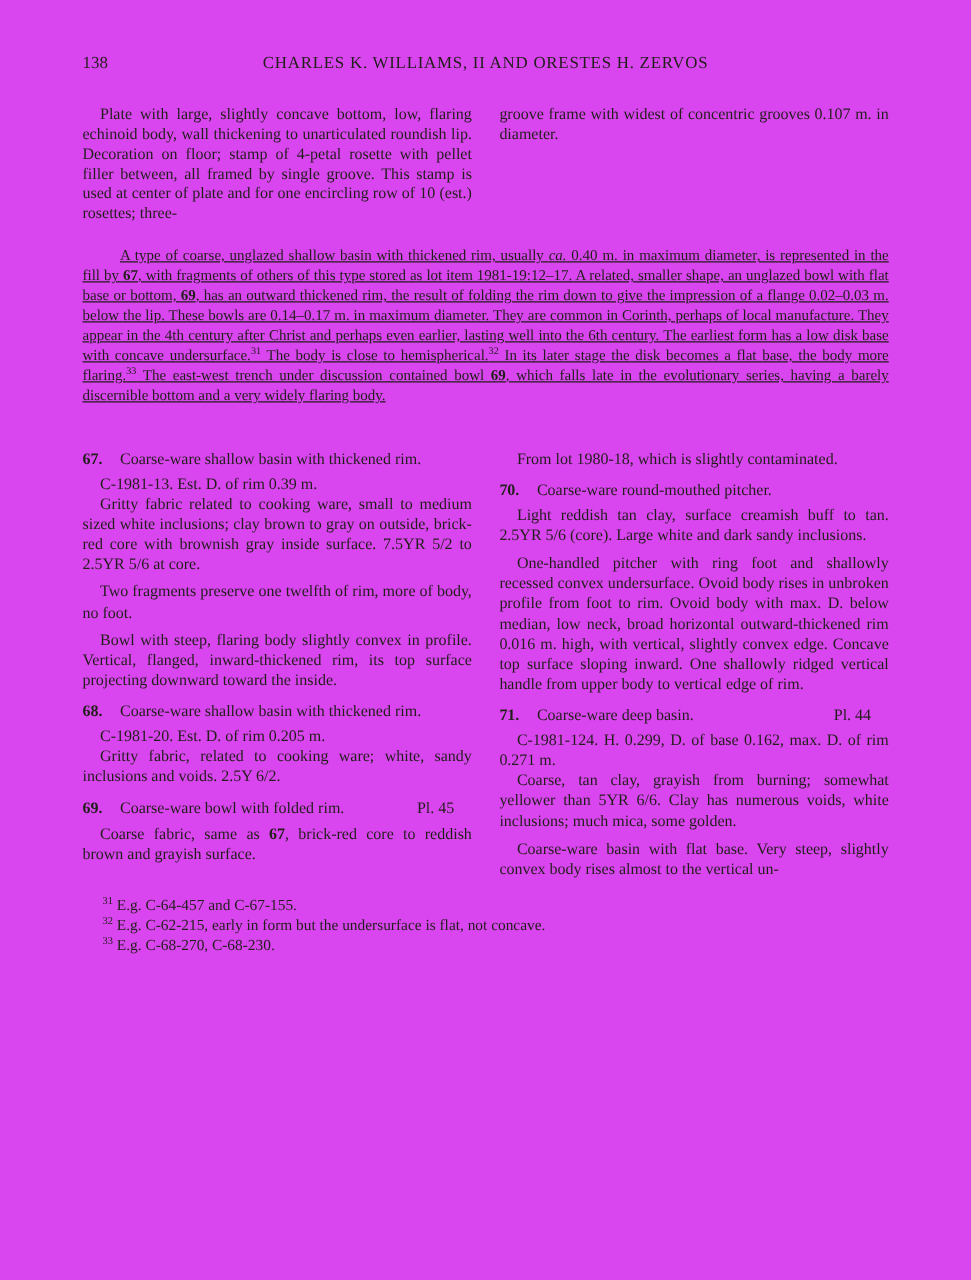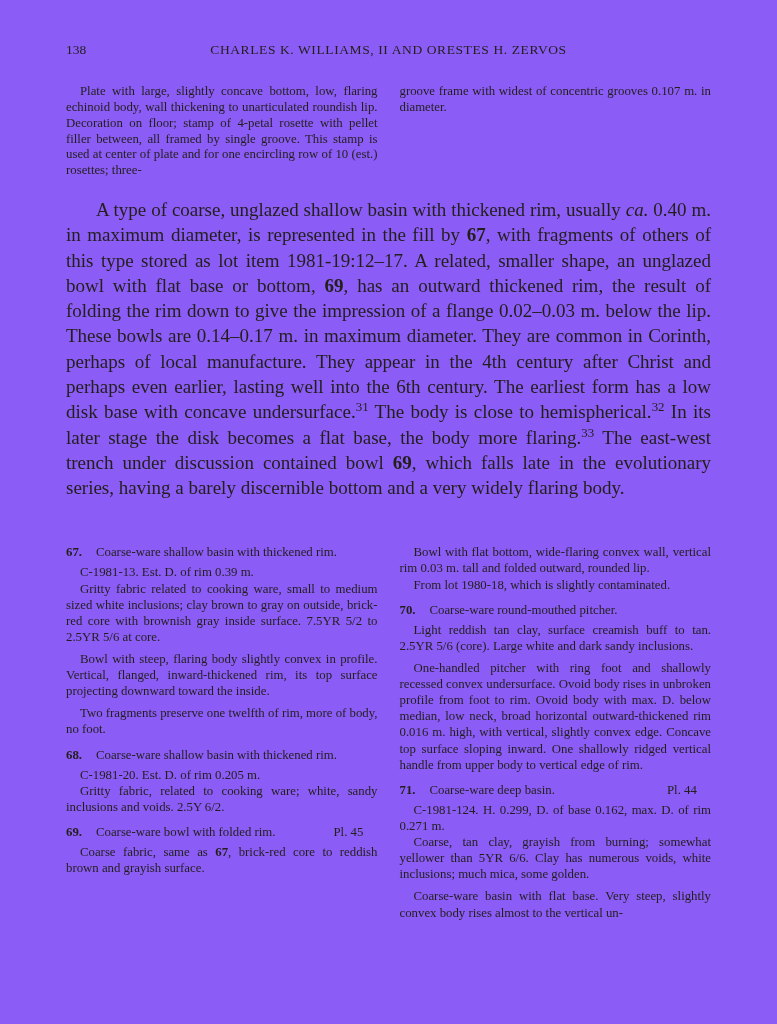--- a/index.html
+++ b/index.html
@@ -5,21 +5,21 @@
   html, body { margin: 0; padding: 0; }
   body {
     width: 777px; height: 1024px;
     background: #efeeea;
     font-family: "Liberation Serif", serif;
   }
   .page {
     width: 777px; height: 1024px;
     box-sizing: border-box;
     padding: 42px 66px 26px 66px;
-    background: #8b5cf6;
+    background: #d946ef;
     color: #221f1b;
     overflow: hidden;
   }
   
   .running-head {
     position: relative;
     text-align: center;
     font-size: 13.5px;
     letter-spacing: 0.6px;
     margin-bottom: 26px;
@@ -27,25 +27,26 @@
   }
   .pagenum { position: absolute; left: 0; top: 0; letter-spacing: 0; }
   
   p { margin: 0; }
   .two-col { display: flex; gap: 22px; }
   .col { flex: 1 1 0; min-width: 0; text-align: justify; }
   .intro { font-size: 12.8px; line-height: 1.24; }
   .indent { text-indent: 14px; }
   
   .lead {
-    font-size: 19px;
+    font-size: 12px;
     line-height: 1.33;
     text-align: justify;
     text-indent: 30px;
-    margin: 18px 0 32px 0;
+    margin: 18px 0 22px 0;
+    text-decoration: underline;
   }
   
   .catalog { font-size: 12.8px; line-height: 1.26; }
   .entry { margin-top: 9px; }
   .entry:first-child { margin-top: 12px; }
   .entry-head {
     padding-left: 44px;
     text-indent: -44px;
     margin-bottom: 4px;
     text-align: left;
@@ -87,22 +88,22 @@
   <div class="two-col catalog">
 
     <div class="col">
 
       <div class="entry">
         <p class="entry-head">
           <span class="num">67.</span><span>Coarse-ware shallow basin with thickened rim.</span>
         </p>
         <p class="cpara">C-1981-13. Est. D. of rim 0.39 m.</p>
         <p class="cpara">Gritty fabric related to cooking ware, small to medium sized white inclusions; clay brown to gray on outside, brick-red core with brownish gray inside surface. 7.5YR 5/2 to 2.5YR 5/6 at core.</p>
+        <p class="cdesc">Two fragments preserve one twelfth of rim, more of body, no foot.</p>
         <p class="cdesc">Bowl with steep, flaring body slightly convex in profile. Vertical, flanged, inward-thickened rim, its top surface projecting downward toward the inside.</p>
-        <p class="cdesc">Two fragments preserve one twelfth of rim, more of body, no foot.</p>
       </div>
 
       <div class="entry">
         <p class="entry-head">
           <span class="num">68.</span><span>Coarse-ware shallow basin with thickened rim.</span>
         </p>
         <p class="cpara">C-1981-20. Est. D. of rim 0.205 m.</p>
         <p class="cpara">Gritty fabric, related to cooking ware; white, sandy inclusions and voids. 2.5Y 6/2.</p>
       </div>
 
@@ -111,21 +112,20 @@
           <span class="plate">Pl. 45</span><span class="num">69.</span><span>Coarse-ware bowl with folded rim.</span>
         </p>
         <p class="cpara"><span>Coarse fabric, same as </span><span class="b">67</span><span>, brick-red core to reddish brown and grayish surface.</span></p>
       </div>
 
     </div>
 
     <div class="col">
 
       <div class="entry">
-        <p class="cpara">Bowl with flat bottom, wide-flaring convex wall, vertical rim 0.03 m. tall and folded outward, rounded lip.</p>
         <p class="cpara">From lot 1980-18, which is slightly contaminated.</p>
       </div>
 
       <div class="entry">
         <p class="entry-head">
           <span class="num">70.</span><span>Coarse-ware round-mouthed pitcher.</span>
         </p>
         <p class="cpara">Light reddish tan clay, surface creamish buff to tan. 2.5YR 5/6 (core). Large white and dark sandy inclusions.</p>
         <p class="cdesc">One-handled pitcher with ring foot and shallowly recessed convex undersurface. Ovoid body rises in unbroken profile from foot to rim. Ovoid body with max. D. below median, low neck, broad horizontal outward-thickened rim 0.016 m. high, with vertical, slightly convex edge. Concave top surface sloping inward. One shallowly ridged vertical handle from upper body to vertical edge of rim.</p>
       </div>
@@ -136,14 +136,19 @@
         </p>
         <p class="cpara">C-1981-124. H. 0.299, D. of base 0.162, max. D. of rim 0.271 m.</p>
         <p class="cpara">Coarse, tan clay, grayish from burning; somewhat yellower than 5YR 6/6. Clay has numerous voids, white inclusions; much mica, some golden.</p>
         <p class="cdesc">Coarse-ware basin with flat base. Very steep, slightly convex body rises almost to the vertical un-</p>
       </div>
 
     </div>
 
   </div>
 
+  <div class="footnotes">
+    <p><sup>31</sup><span> E.g. C-64-457 and C-67-155.</span></p>
+    <p><sup>32</sup><span> E.g. C-62-215, early in form but the undersurface is flat, not concave.</span></p>
+    <p><sup>33</sup><span> E.g. C-68-270, C-68-230.</span></p>
+  </div>
 
 </div>
 
 </body></html>

